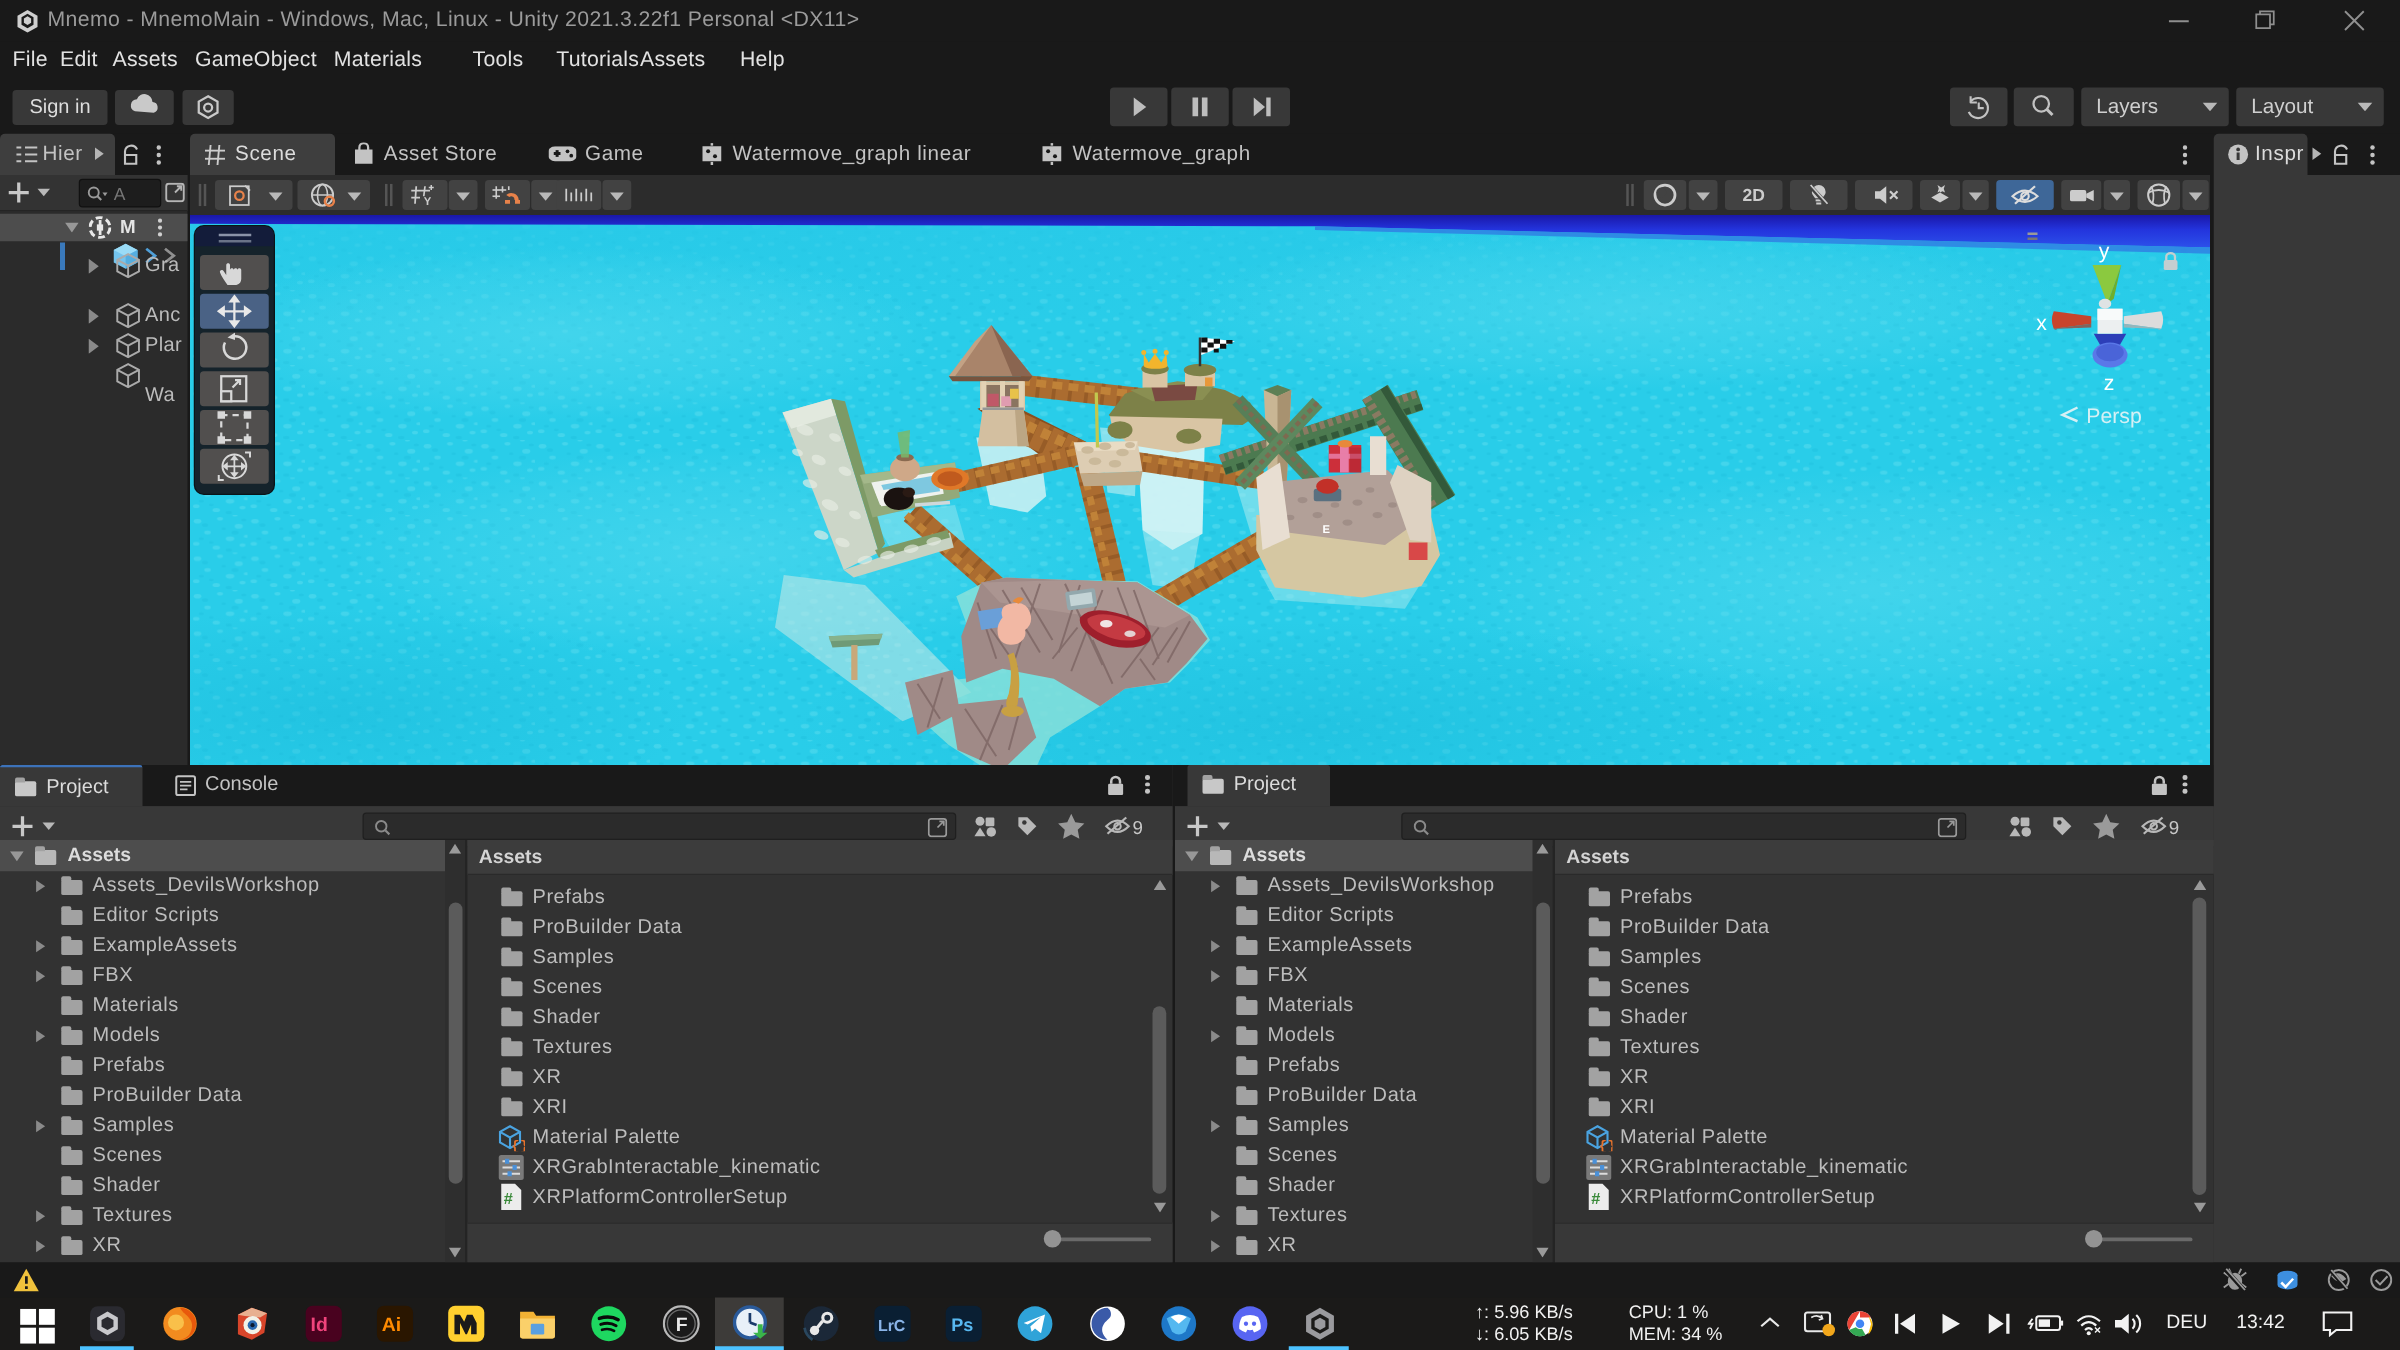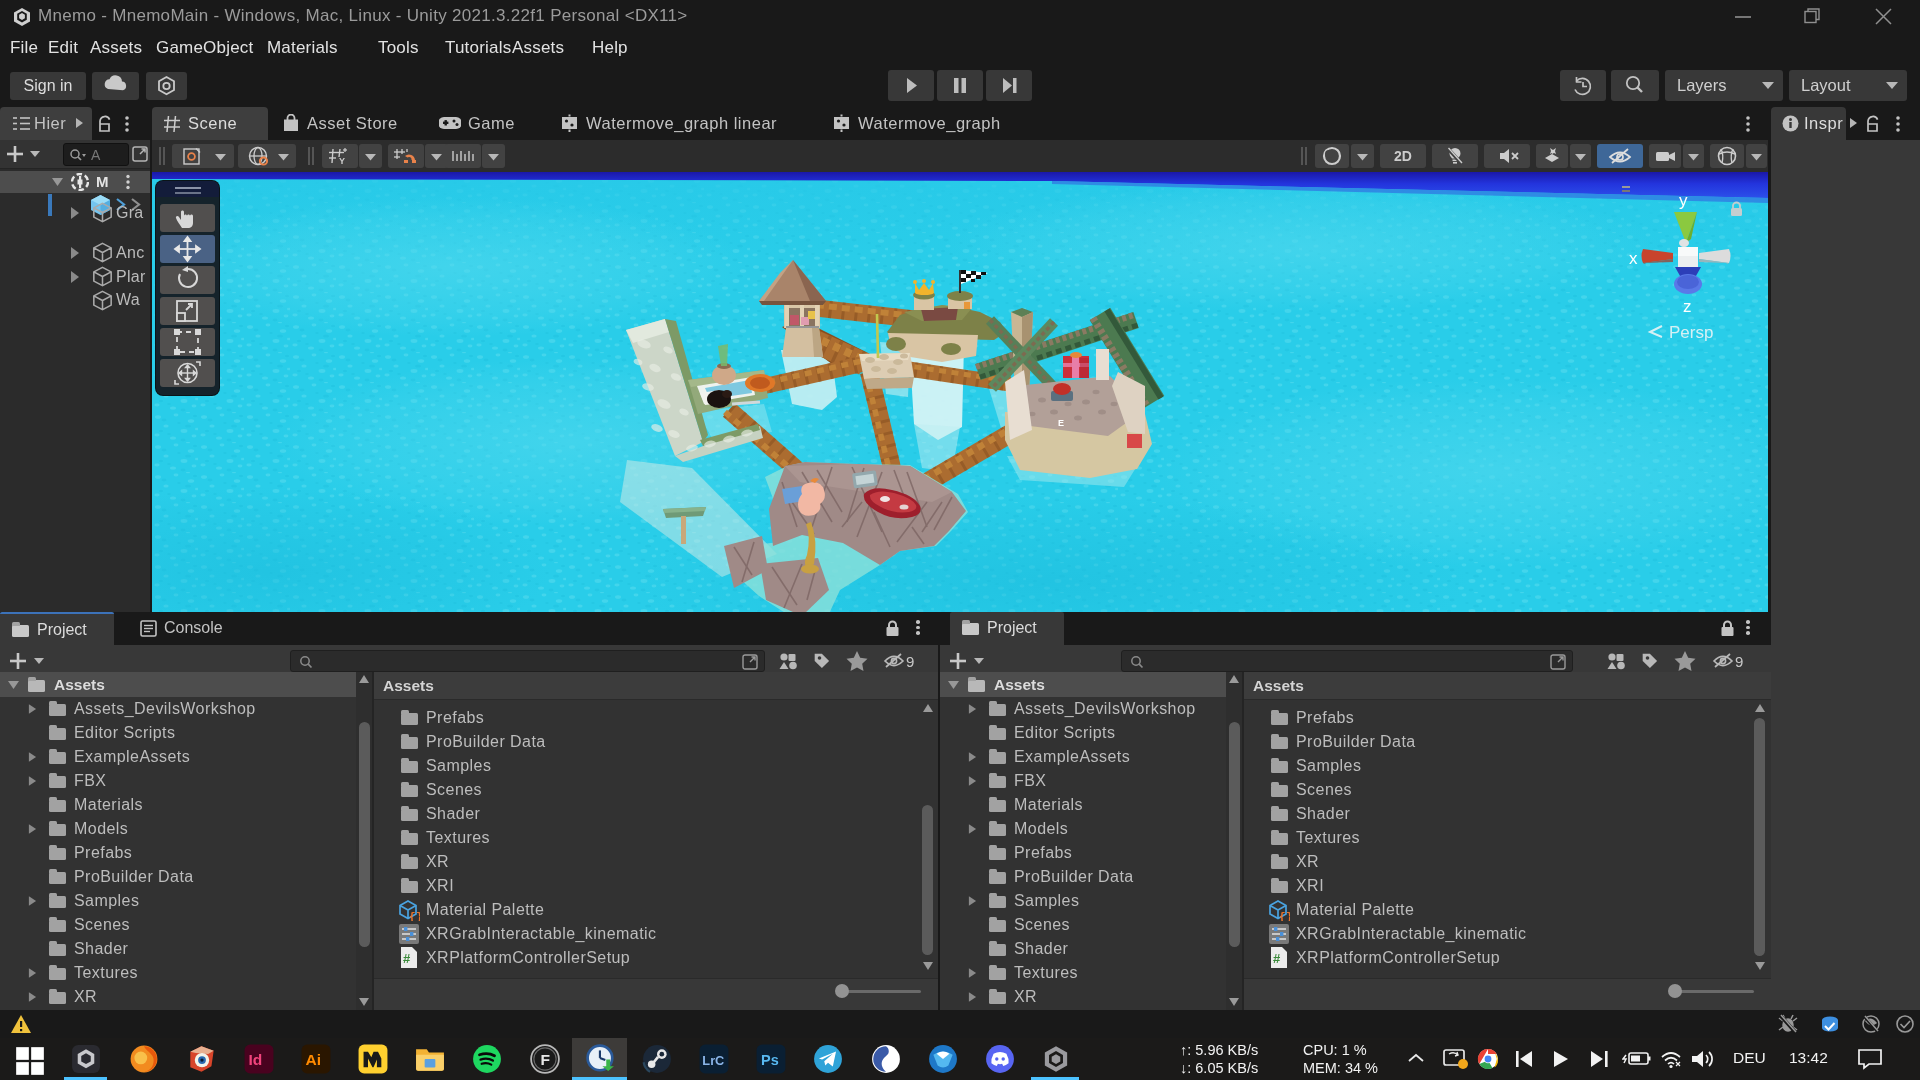--- a/index.html
+++ b/index.html
@@ -313,21 +313,21 @@
         </svg>
         <svg style="position:absolute;left:92px;top:1px" width="21" height="21" viewBox="0 0 23 22">
           <path d="M11.5 1 L21 6 V16 L11.5 21 L2 16 V6 Z M2 6 L11.5 11 L21 6 M11.5 11 V21" fill="none" stroke="#aaaaaa" stroke-width="1.7"></path>
         </svg>
         <span style="position:absolute;left:116px;top:3px;">Pla<span style="letter-spacing:-2px">r</span></span>
       </div>
     <div class="hrow" style="top:149px;">
         <svg style="position:absolute;left:92px;top:1px" width="21" height="21" viewBox="0 0 23 22">
           <path d="M11.5 1 L21 6 V16 L11.5 21 L2 16 V6 Z M2 6 L11.5 11 L21 6 M11.5 11 V21" fill="none" stroke="#aaaaaa" stroke-width="1.7"></path>
         </svg>
-        <span style="position:absolute;left:116px;top:2px;">Wa</span>
+        <span style="position:absolute;left:116px;top:19px;">Wa</span>
       </div>
   </div>
 
   <div id="scenetoolbar" class="abs">
     <svg style="position:absolute;left:6px;top:7px" width="8" height="18">
         <line x1="2" y1="0" x2="2" y2="18" stroke="#555" stroke-width="2"></line>
         <line x1="6" y1="0" x2="6" y2="18" stroke="#555" stroke-width="2"></line>
       </svg>
     <div class="sbtn" style="left:20px;width:62px;">
       <svg width="62" height="24" viewBox="0 0 62 24">

